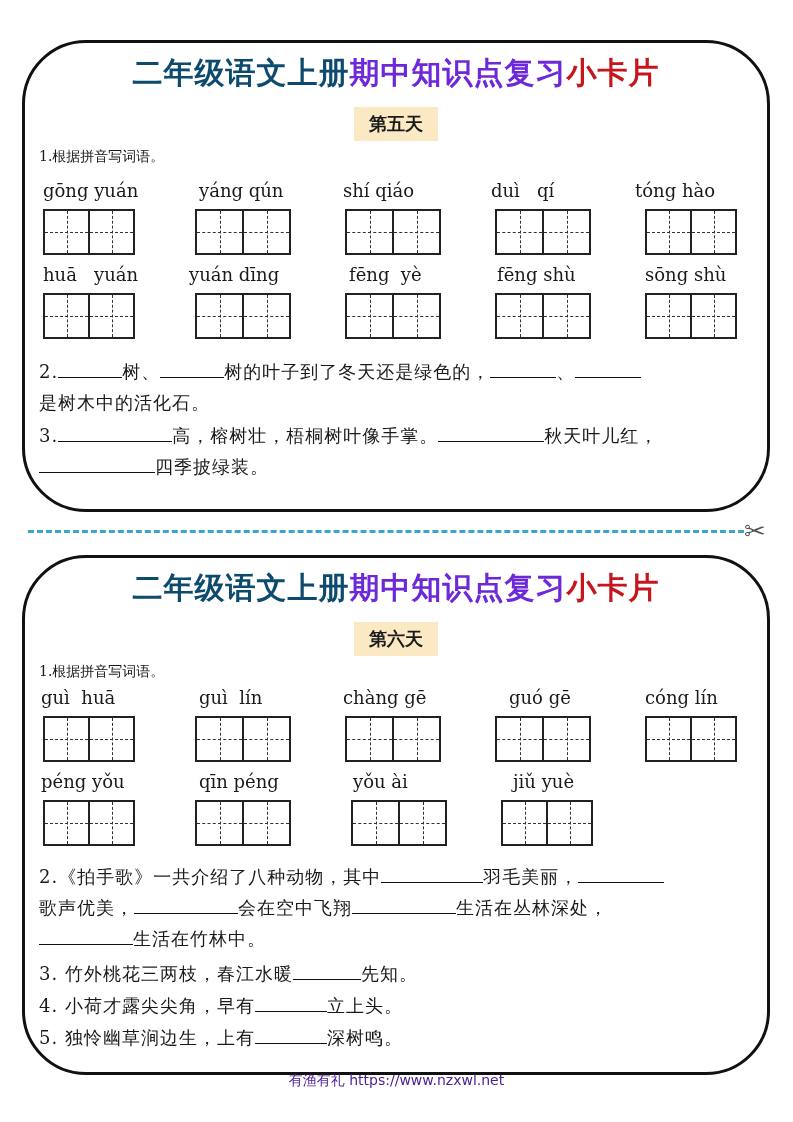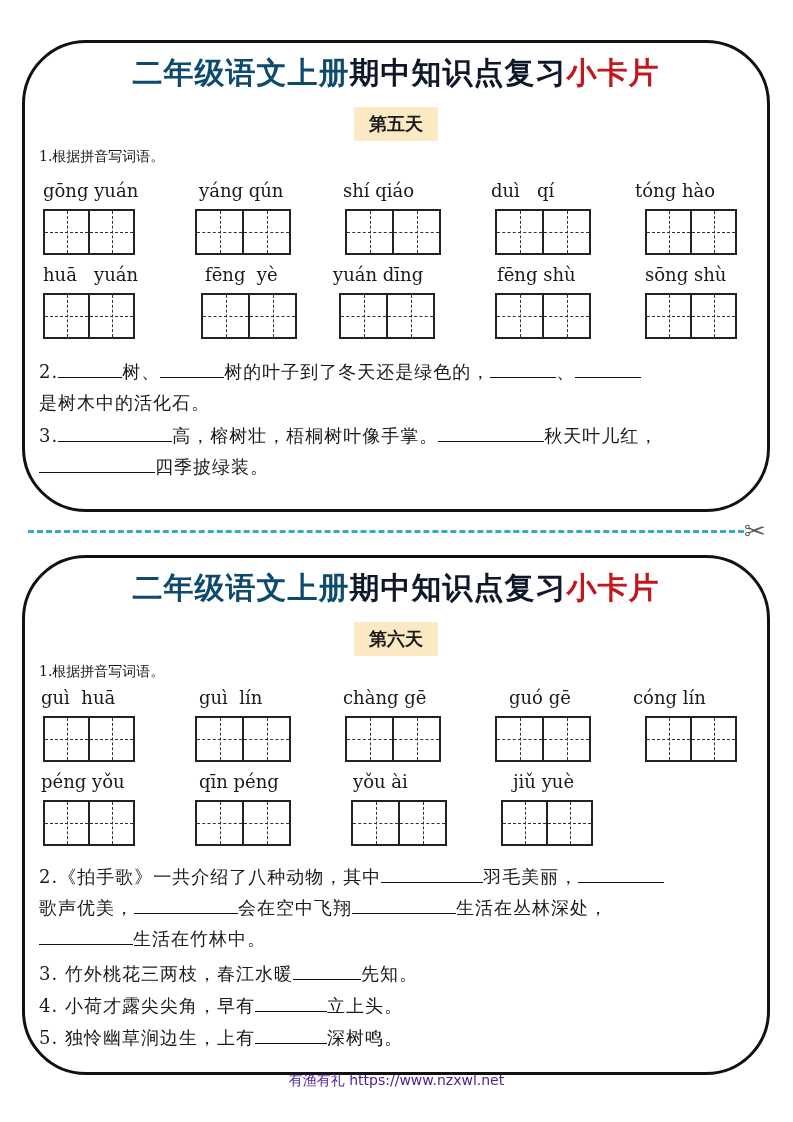--- a/index.html
+++ b/index.html
@@ -13,21 +13,21 @@
     background: #fff;
   }
   .card.c1 { top: 40px; height: 472px; }
   .card.c2 { top: 555px; height: 520px; }
   .title {
     position: absolute; top: 8px; left: 0; right: 0; text-align: center;
     font-family: "DejaVu Sans", "Liberation Sans", sans-serif;
     font-weight: bold; font-size: 30px; letter-spacing: 1px; line-height: 44px;
   }
   .title .t-black { color: #0c4a6e; }
-  .title .t-blue { color: #0f172a; }
+  .title .t-blue { color: #6d28d9; }
   .title .t-red { color: #c4161c; }
   .day {
     position: absolute; top: 64px; left: 50%; transform: translateX(-50%);
     background: #fbe9c4; padding: 2px 15px; font-weight: bold; font-size: 18px; line-height: 30px;
   }
   .q1 {
     position: absolute; top: 100px; left: 14px; font-size: 14px; line-height: 26px;
   }
   .grid {
     position: absolute; left: 12px; right: 10px;
@@ -117,29 +117,29 @@
 
   <div class="grid" style="top:220px;">
     <div class="item">
         <span class="pinyin" style="left:6px">huā   yuán</span>
         <div class="boxes" style="left:6px">
           <div class="cell"></div>
           <div class="cell"></div>
         </div>
       </div>
     <div class="item">
+        <span class="pinyin" style="left:8px">yuán dīng</span>
+        <div class="boxes" style="left:14px;width:96px">
+          <div class="cell"></div>
+          <div class="cell"></div>
+        </div>
+      </div>
+    <div class="item">
         <span class="pinyin" style="left:24px">fēng  yè</span>
         <div class="boxes" style="left:20px;width:96px">
-          <div class="cell"></div>
-          <div class="cell"></div>
-        </div>
-      </div>
-    <div class="item">
-        <span class="pinyin" style="left:8px">yuán dīng</span>
-        <div class="boxes" style="left:14px;width:96px">
           <div class="cell"></div>
           <div class="cell"></div>
         </div>
       </div>
     <div class="item">
         <span class="pinyin" style="left:28px">fēng shù</span>
         <div class="boxes" style="left:26px;width:96px">
           <div class="cell"></div>
           <div class="cell"></div>
         </div>
@@ -197,21 +197,21 @@
         </div>
       </div>
     <div class="item">
         <span class="pinyin" style="left:40px">guó gē</span>
         <div class="boxes" style="left:26px;width:96px">
           <div class="cell"></div>
           <div class="cell"></div>
         </div>
       </div>
     <div class="item">
-        <span class="pinyin" style="left:20px">cóng lín</span>
+        <span class="pinyin" style="left:32px">cóng lín</span>
         <div class="boxes" style="left:32px">
           <div class="cell"></div>
           <div class="cell"></div>
         </div>
       </div>
   </div>
 
   <div class="grid" style="top:212px;">
     <div class="item">
         <span class="pinyin" style="left:4px">péng yǒu</span>

